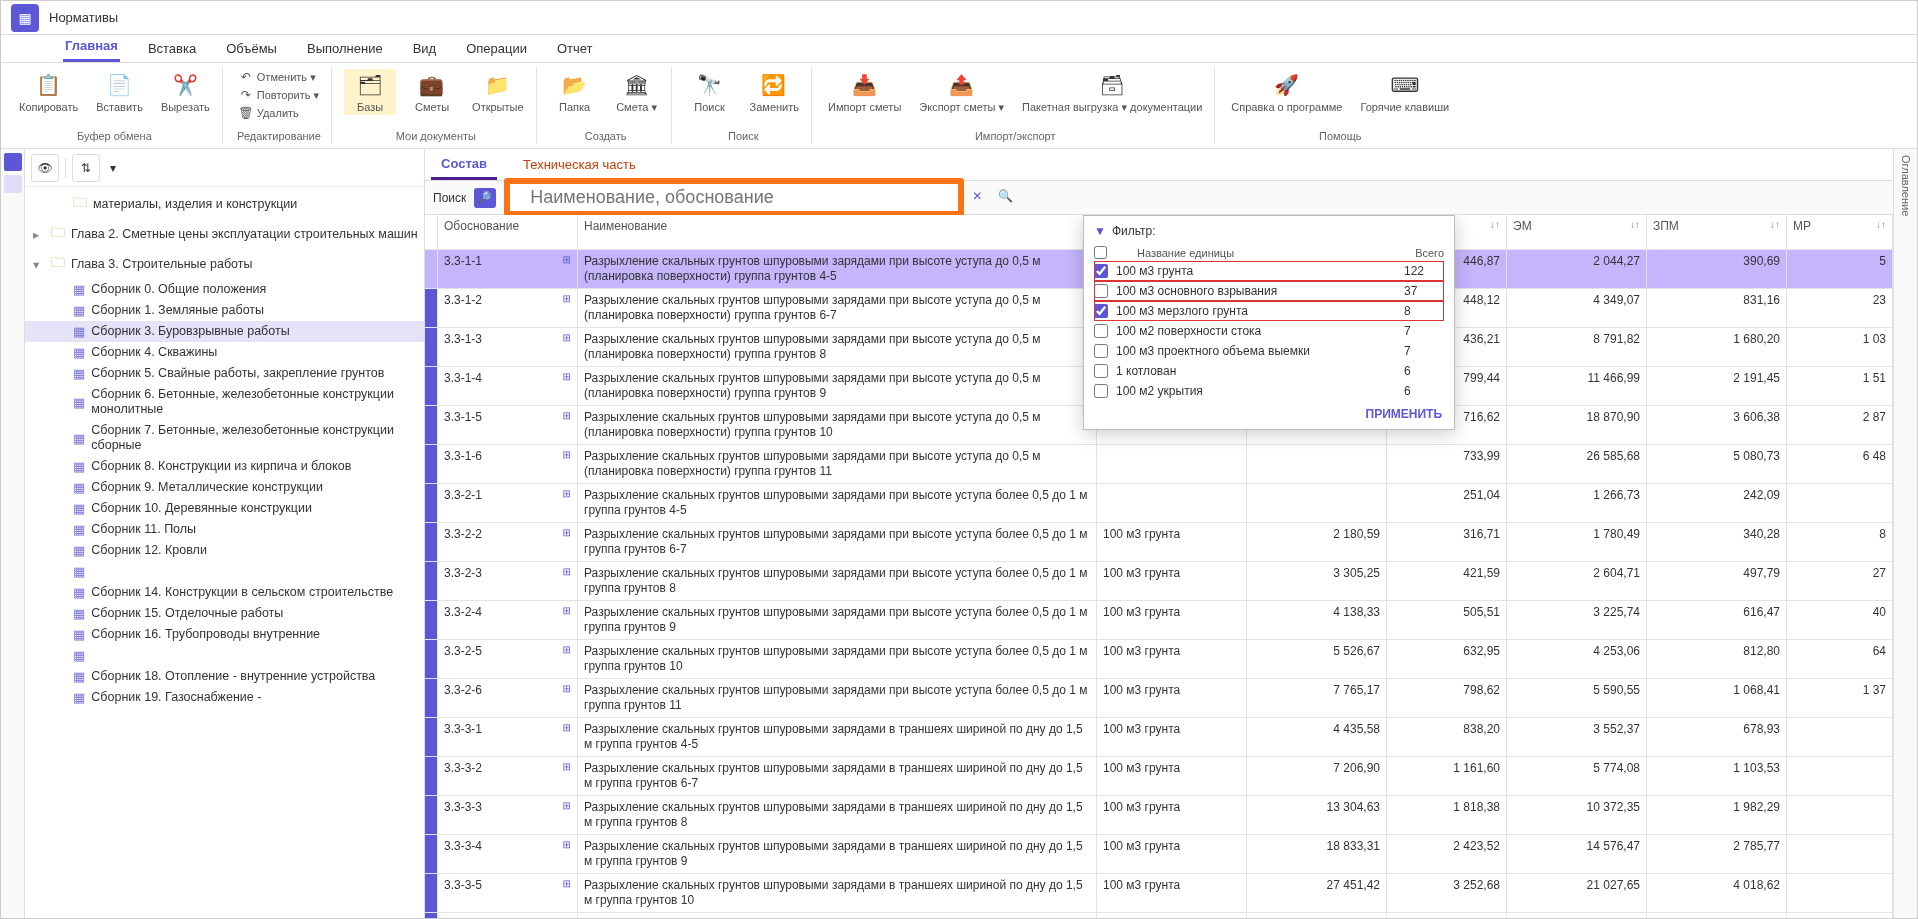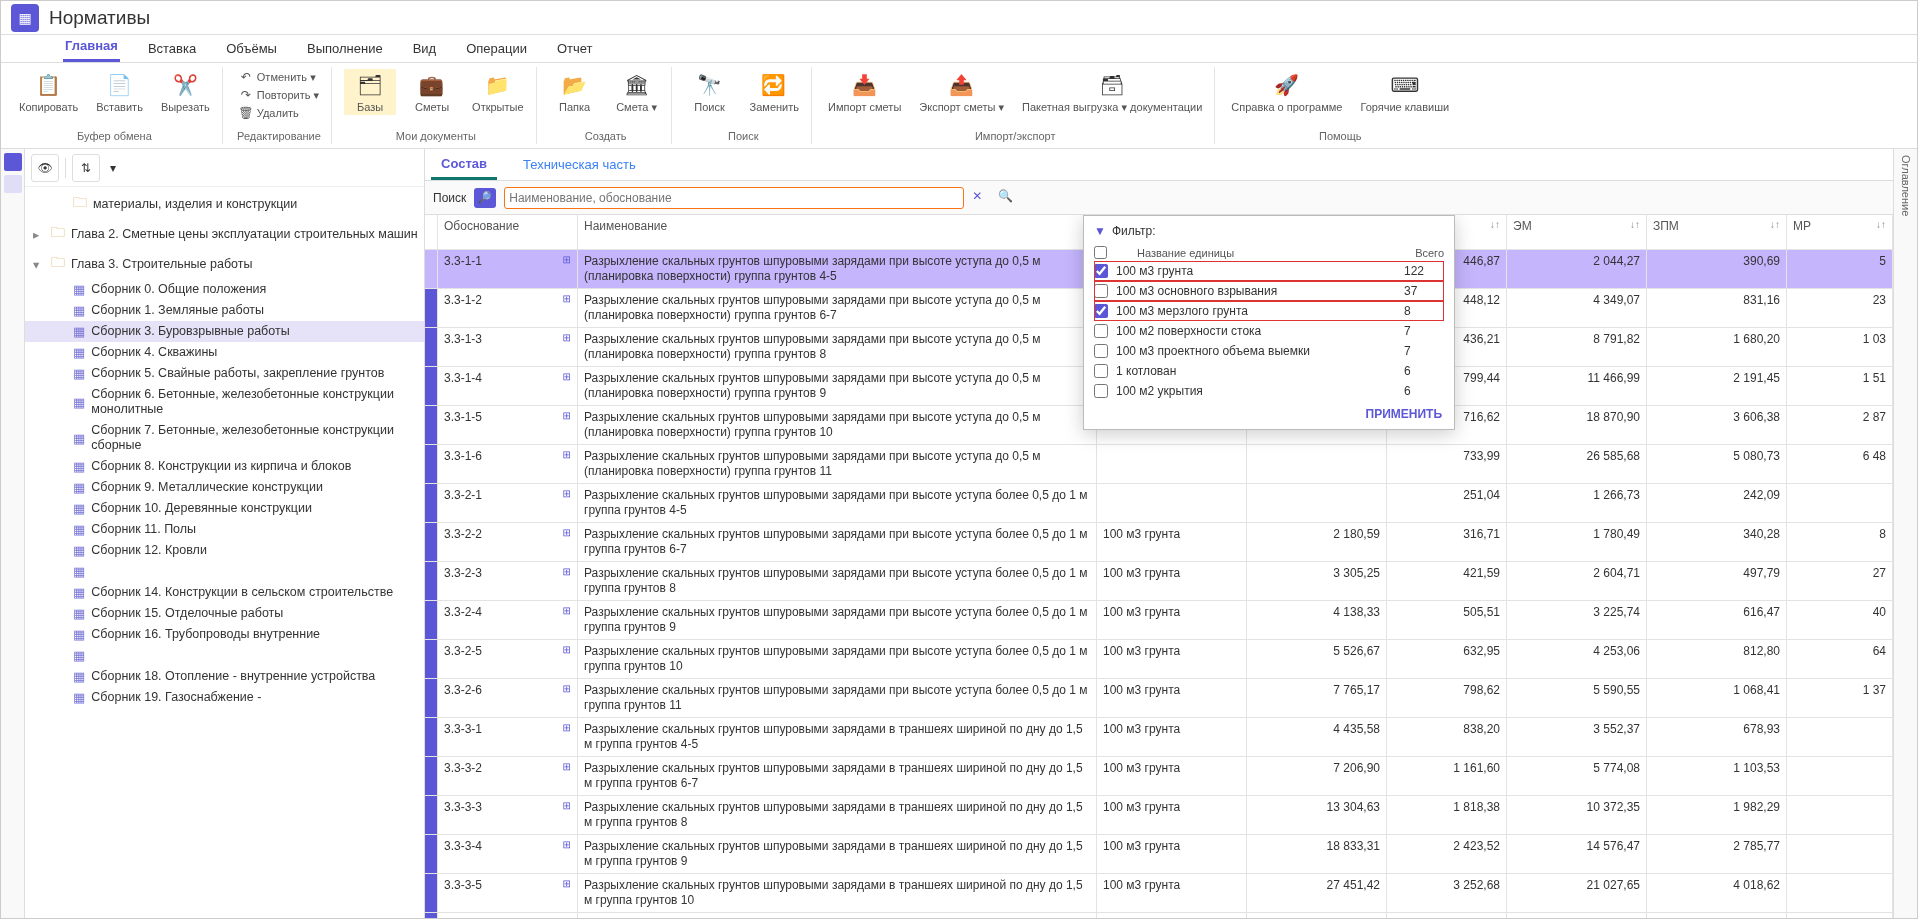--- a/index.html
+++ b/index.html
@@ -2,21 +2,21 @@
 <html><head>
 <meta charset="utf-8">
 <style>
 * { box-sizing: border-box; margin: 0; padding: 0; }
 body { font-family: Arial, sans-serif; font-size: 12px; color: #333; background: #fff; overflow: hidden; }
 .app { width: 1918px; height: 919px; display: flex; flex-direction: column; border: 1px solid #ccc; }
 
 
 .titlebar { display:flex; align-items:center; height: 34px; padding: 0 10px; border-bottom: 1px solid #ddd; gap:10px;}
 .app-icon { width:28px; height:28px; background:#5b57d6; border-radius:4px; display:flex; align-items:center; justify-content:center; color:#fff; font-size:14px;}
-.titlebar-title { font-size:19px; }
+.titlebar-title { font-size:13px; }
 
 
 .maintabs { display:flex; gap:26px; padding: 0 62px; height:28px; align-items:flex-end; border-bottom:1px solid #ddd;}
 .maintab { font-size:13px; padding:16px 2px 6px; cursor:pointer; color:#333;}
 .maintab.active { color:#5b57d6; font-weight:bold; border-bottom:3px solid #5b57d6; }
 
 
 .ribbon { display:flex; height:86px; border-bottom:1px solid #ddd; padding:4px 6px; gap:4px;}
 .ribgroup { display:flex; flex-direction:column; align-items:center; justify-content:space-between; padding:2px 8px; border-right:1px solid #e5e5e5;}
 .ribgroup:last-child{border-right:none;}
@@ -45,27 +45,27 @@
 .tree-row .chev{width:12px;display:inline-block;color:#888;}
 .tree-row .fold{color:#d9a34a;font-size:14px;}
 .tree-row .node-ico{color:#7a77d6;font-size:13px;}
 .tree-row .tlabel{flex:1; line-height:1.2;}
 .tree-indent-0{padding-left:8px;}
 .tree-indent-1{padding-left:30px;}
 
 .main { flex:1; display:flex; flex-direction:column; overflow:hidden;}
 .contenttabs { display:flex; align-items:center; border-bottom:1px solid #ddd; padding-left:6px; height:32px; gap:16px;}
 .contenttab { padding:6px 10px; font-size:13px; cursor:pointer;}
-.contenttab.active{ font-weight:bold; color:#5b57d6; border-bottom:3px solid #0f766e;}
-.contenttab:not(.active){color:#3b82f6;}
+.contenttab.active{ font-weight:bold; color:#5b57d6; border-bottom:3px solid #4c1d95;}
+.contenttab:not(.active){color:#c2410c;}
 
 .searchbar { display:flex; align-items:center; gap:8px; padding:4px 8px; border-bottom:1px solid #ddd; background:#fafafa; height:34px;}
 .searchbar .slabel{font-size:12px;}
 .searchbar .sbadge{width:22px;height:20px;display:flex;align-items:center;justify-content:center;background:#5b57d6;color:#fff;border-radius:3px;font-size:11px;}
-.searchbar input{flex:0 0 460px; padding:3px 4px; border:1px solid #f97316; border-radius:3px; font-size:12px;}
+.searchbar input{flex:0 0 460px; padding:3px 20px; border:6px solid #f97316; border-radius:3px; font-size:18px;}
 .searchbar .sbtn{width:18px;height:18px;cursor:pointer;color:#5b57d6;}
 
 .grid-wrap{flex:1;overflow:auto;position:relative;}
 table.grid{border-collapse:collapse;width:100%;}
 .grid th,.grid td{border-bottom:1px solid #e3e3e3;border-right:1px solid #e3e3e3;padding:4px 6px;font-size:12px;vertical-align:top;}
 .grid th{background:#fff;position:sticky;top:0;text-align:left;font-weight:normal;color:#555;height:34px;margin-top:36px;}
 .grid th .sort{float:right;color:#888;font-size:10px;}
 .grid th .filt{float:right;color:#5b57d6;font-size:11px;margin-left:4px;}
 .grid tr.hl td{background:#c4b5fd;}
 .grid td.num{text-align:right;white-space:nowrap;}

